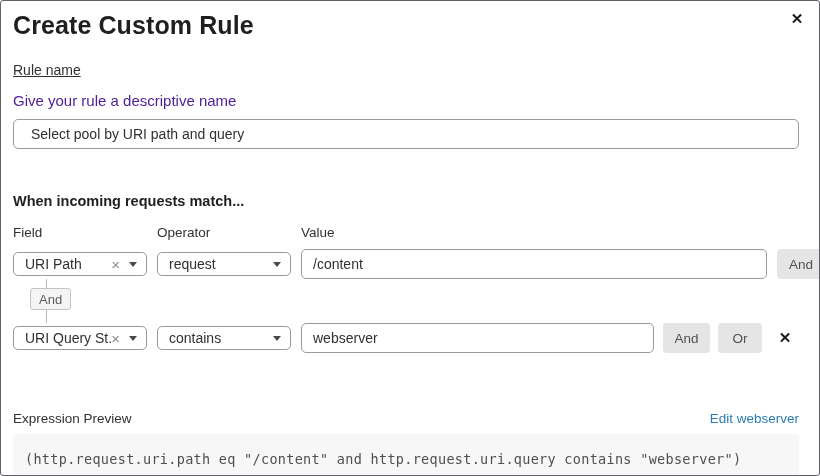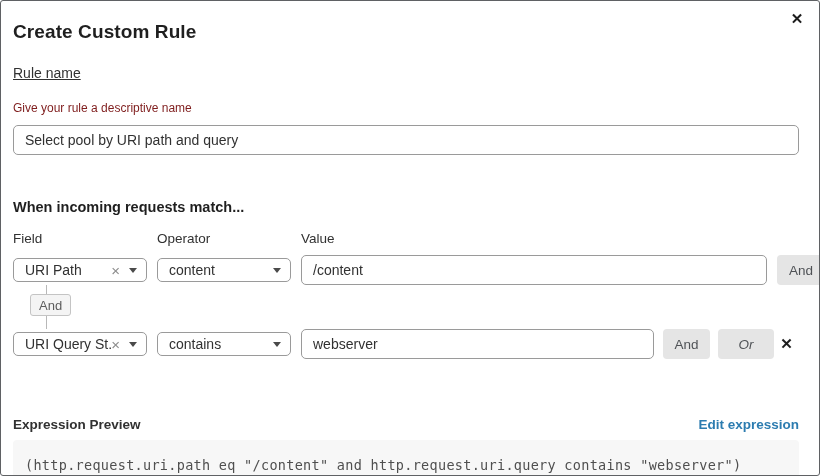--- a/index.html
+++ b/index.html
@@ -28,44 +28,44 @@
     background: transparent;
     font-size: 15px;
     font-weight: 700;
     color: #1c1c1c;
     cursor: pointer;
     line-height: 24px;
     text-align: center;
     padding: 0;
   }
   .title {
-    padding-top: 20px;
-    font-size: 19px;
+    padding-top: 10px;
+    font-size: 25px;
     font-weight: 700;
     color: #1f1f1f;
     letter-spacing: 0.1px;
   }
   .rule-label {
     margin-top: 22px;
     font-size: 14px;
     color: #313131;
     text-decoration: underline;
   }
   .rule-helper {
-    margin-top: 20px;
-    font-size: 12px;
-    color: #7f1d1d;
+    margin-top: 14px;
+    font-size: 15px;
+    color: #4c1d95;
   }
   .rule-input {
     margin-top: 10px;
     width: 100%;
     height: 30px;
     border: 1px solid #9a9a9a;
     border-radius: 5px;
-    padding: 0 11px;
+    padding: 0 17px;
     font-family: "Liberation Sans", sans-serif;
     font-size: 14px;
     color: #313131;
     background: #fff;
     outline: none;
   }
   .match-heading {
     margin-top: 44px;
     font-size: 14.5px;
     font-weight: 700;
@@ -140,21 +140,21 @@
     border-radius: 4px;
     background: #e5e5e5;
     color: #4f5256;
     font-family: "Liberation Sans", sans-serif;
     font-size: 13.5px;
     cursor: pointer;
     flex: none;
   }
   .btn-and-1 { width: 48px; }
   .btn-and-2 { width: 47px; margin-right: 8px; }
-  .btn-or-2  { width: 56px; font-style: italic; }
+  .btn-or-2  { width: 44px; }
   .remove-x {
     margin-left: auto;
     width: 28px;
     height: 28px;
     border: none;
     background: transparent;
     font-size: 15px;
     font-weight: 700;
     color: #1c1c1c;
     cursor: pointer;
@@ -180,21 +180,20 @@
     background: #f4f4f4;
     color: #5c5c5c;
     font-size: 13px;
     cursor: pointer;
   }
   .expr-row {
     margin-top: 58px;
     display: flex;
     justify-content: space-between;
     align-items: flex-start;
-    font-weight: bold;
   }
   .expr-label {
     font-size: 13.5px;
     color: #313131;
   }
   .edit-link {
     font-size: 13.5px;
     color: #2c7cb0;
     text-decoration: none;
     cursor: pointer;
@@ -238,21 +237,21 @@
 
   
   <div class="match-row row-1">
     <div class="select-box">
       <span class="select-text">URI Path</span>
       <span class="select-spacer"></span>
       <span class="clear-x">×</span>
       <span class="caret"></span>
     </div>
     <div class="select-box">
-      <span class="select-text">content</span>
+      <span class="select-text">request</span>
       <span class="select-spacer"></span>
       <span class="caret"></span>
     </div>
     <input class="value-input v1" type="text" value="/content" style="">
     <button class="logic-btn btn-and-1">And</button>
     <button class="remove-x">✕</button>
   </div>
 
   
   <div class="connector-line line-1"></div>
@@ -276,19 +275,19 @@
     </div>
     <input class="value-input v2" type="text" value="webserver" style="">
     <button class="logic-btn btn-and-2">And</button>
     <button class="logic-btn btn-or-2">Or</button>
     <button class="remove-x">✕</button>
   </div>
 
   
   <div class="expr-row">
     <span class="expr-label">Expression Preview</span>
-    <a class="edit-link">Edit expression</a>
+    <a class="edit-link">Edit webserver</a>
   </div>
   <div class="code-block">
     <span>(http.request.uri.path eq "/content" and http.request.uri.query contains "webserver")</span>
   </div>
 
 </div>
 
 </body></html>

